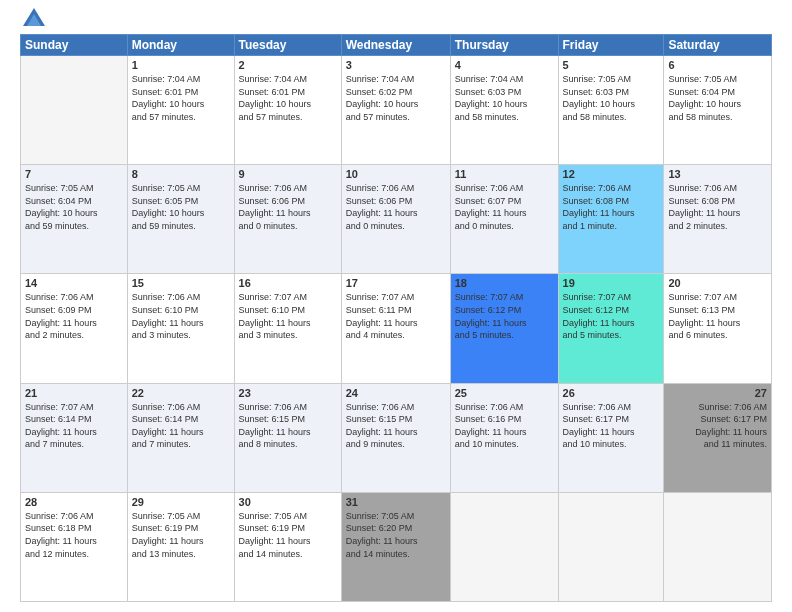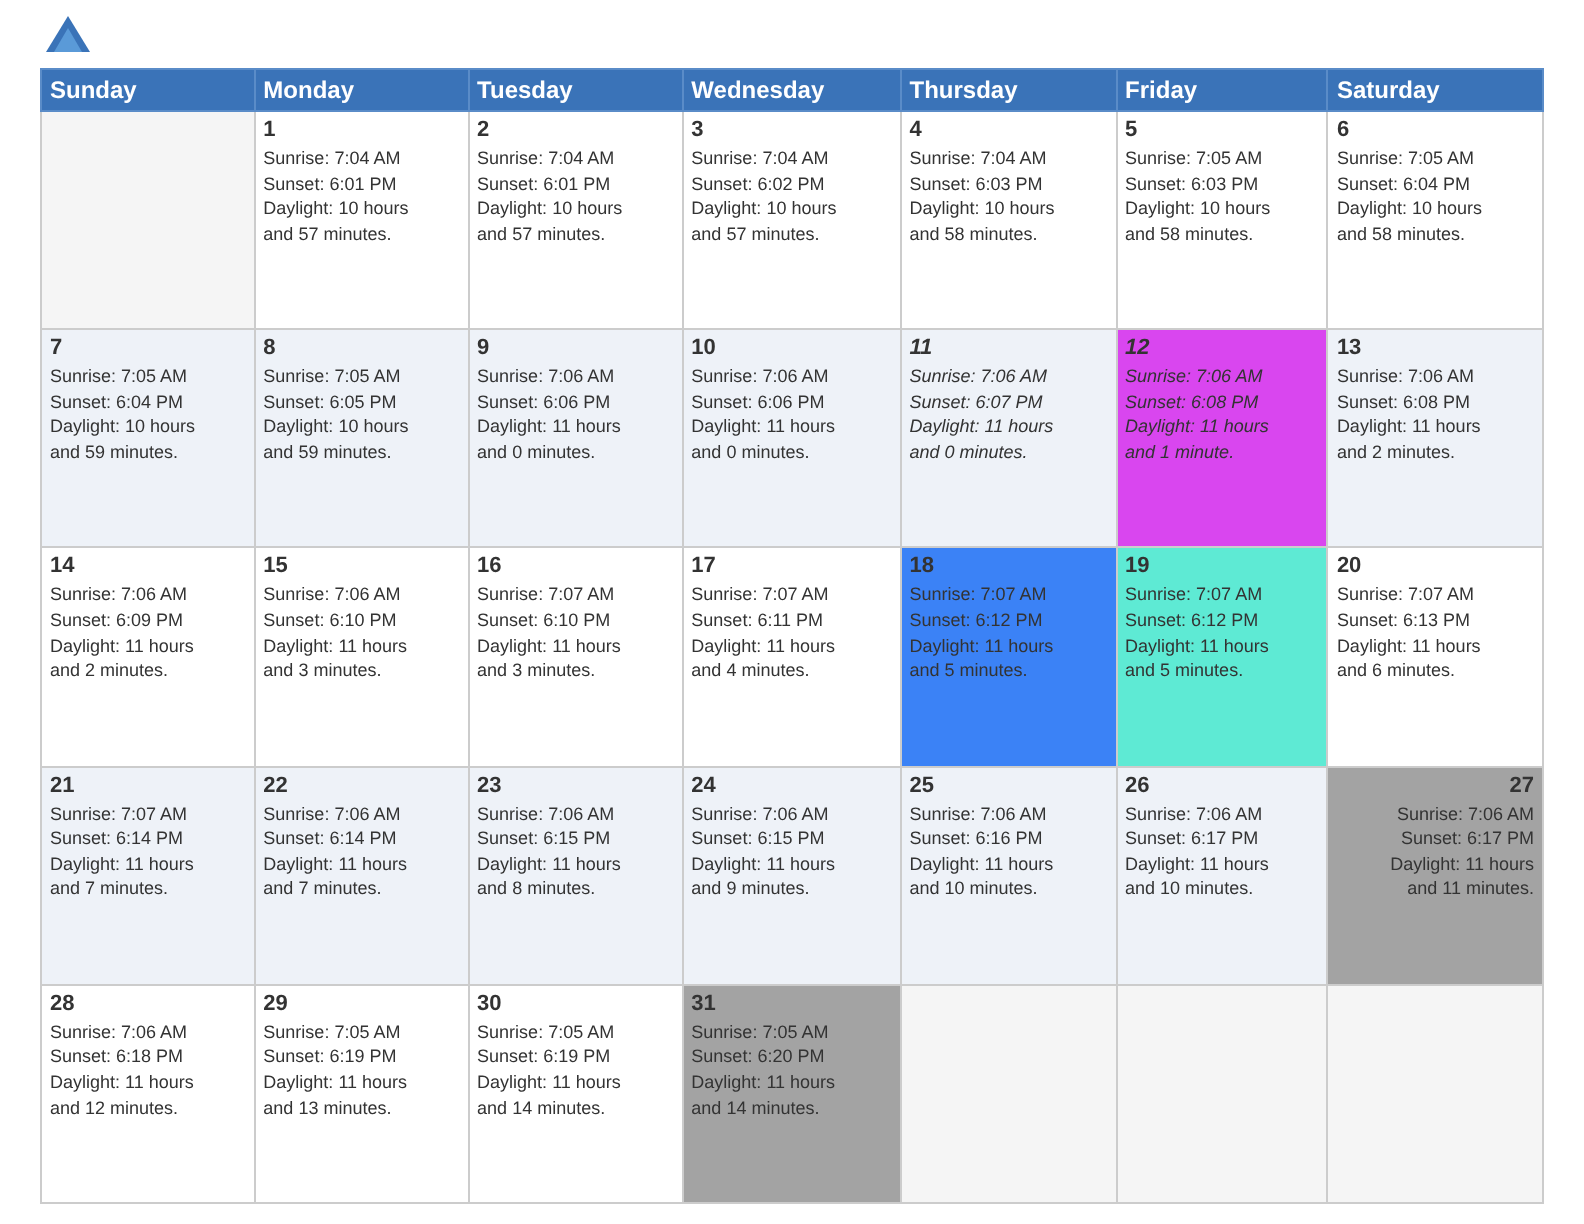--- a/index.html
+++ b/index.html
@@ -201,28 +201,28 @@
 Daylight: 11 hours
 and 0 minutes.</div>
           </td>
           <td style="background-color: rgb(238, 242, 248);">
             <span class="day-num">10</span>
             <div class="day-info" style="white-space: pre-line;">Sunrise: 7:06 AM
 Sunset: 6:06 PM
 Daylight: 11 hours
 and 0 minutes.</div>
           </td>
-          <td style="background-color: rgb(238, 242, 248); font-style: italic;">
+          <td style="background-color: rgb(238, 242, 248);">
             <span class="day-num">11</span>
             <div class="day-info" style="white-space: pre-line;">Sunrise: 7:06 AM
 Sunset: 6:07 PM
 Daylight: 11 hours
 and 0 minutes.</div>
           </td>
-          <td style="background-color: #d946ef; font-style: italic;">
+          <td style="background-color: #7dd3fc;">
             <span class="day-num">12</span>
             <div class="day-info" style="white-space: pre-line;">Sunrise: 7:06 AM
 Sunset: 6:08 PM
 Daylight: 11 hours
 and 1 minute.</div>
           </td>
           <td style="background-color: rgb(238, 242, 248); margin-left: 16px;">
             <span class="day-num">13</span>
             <div class="day-info" style="white-space: pre-line;">Sunrise: 7:06 AM
 Sunset: 6:08 PM

